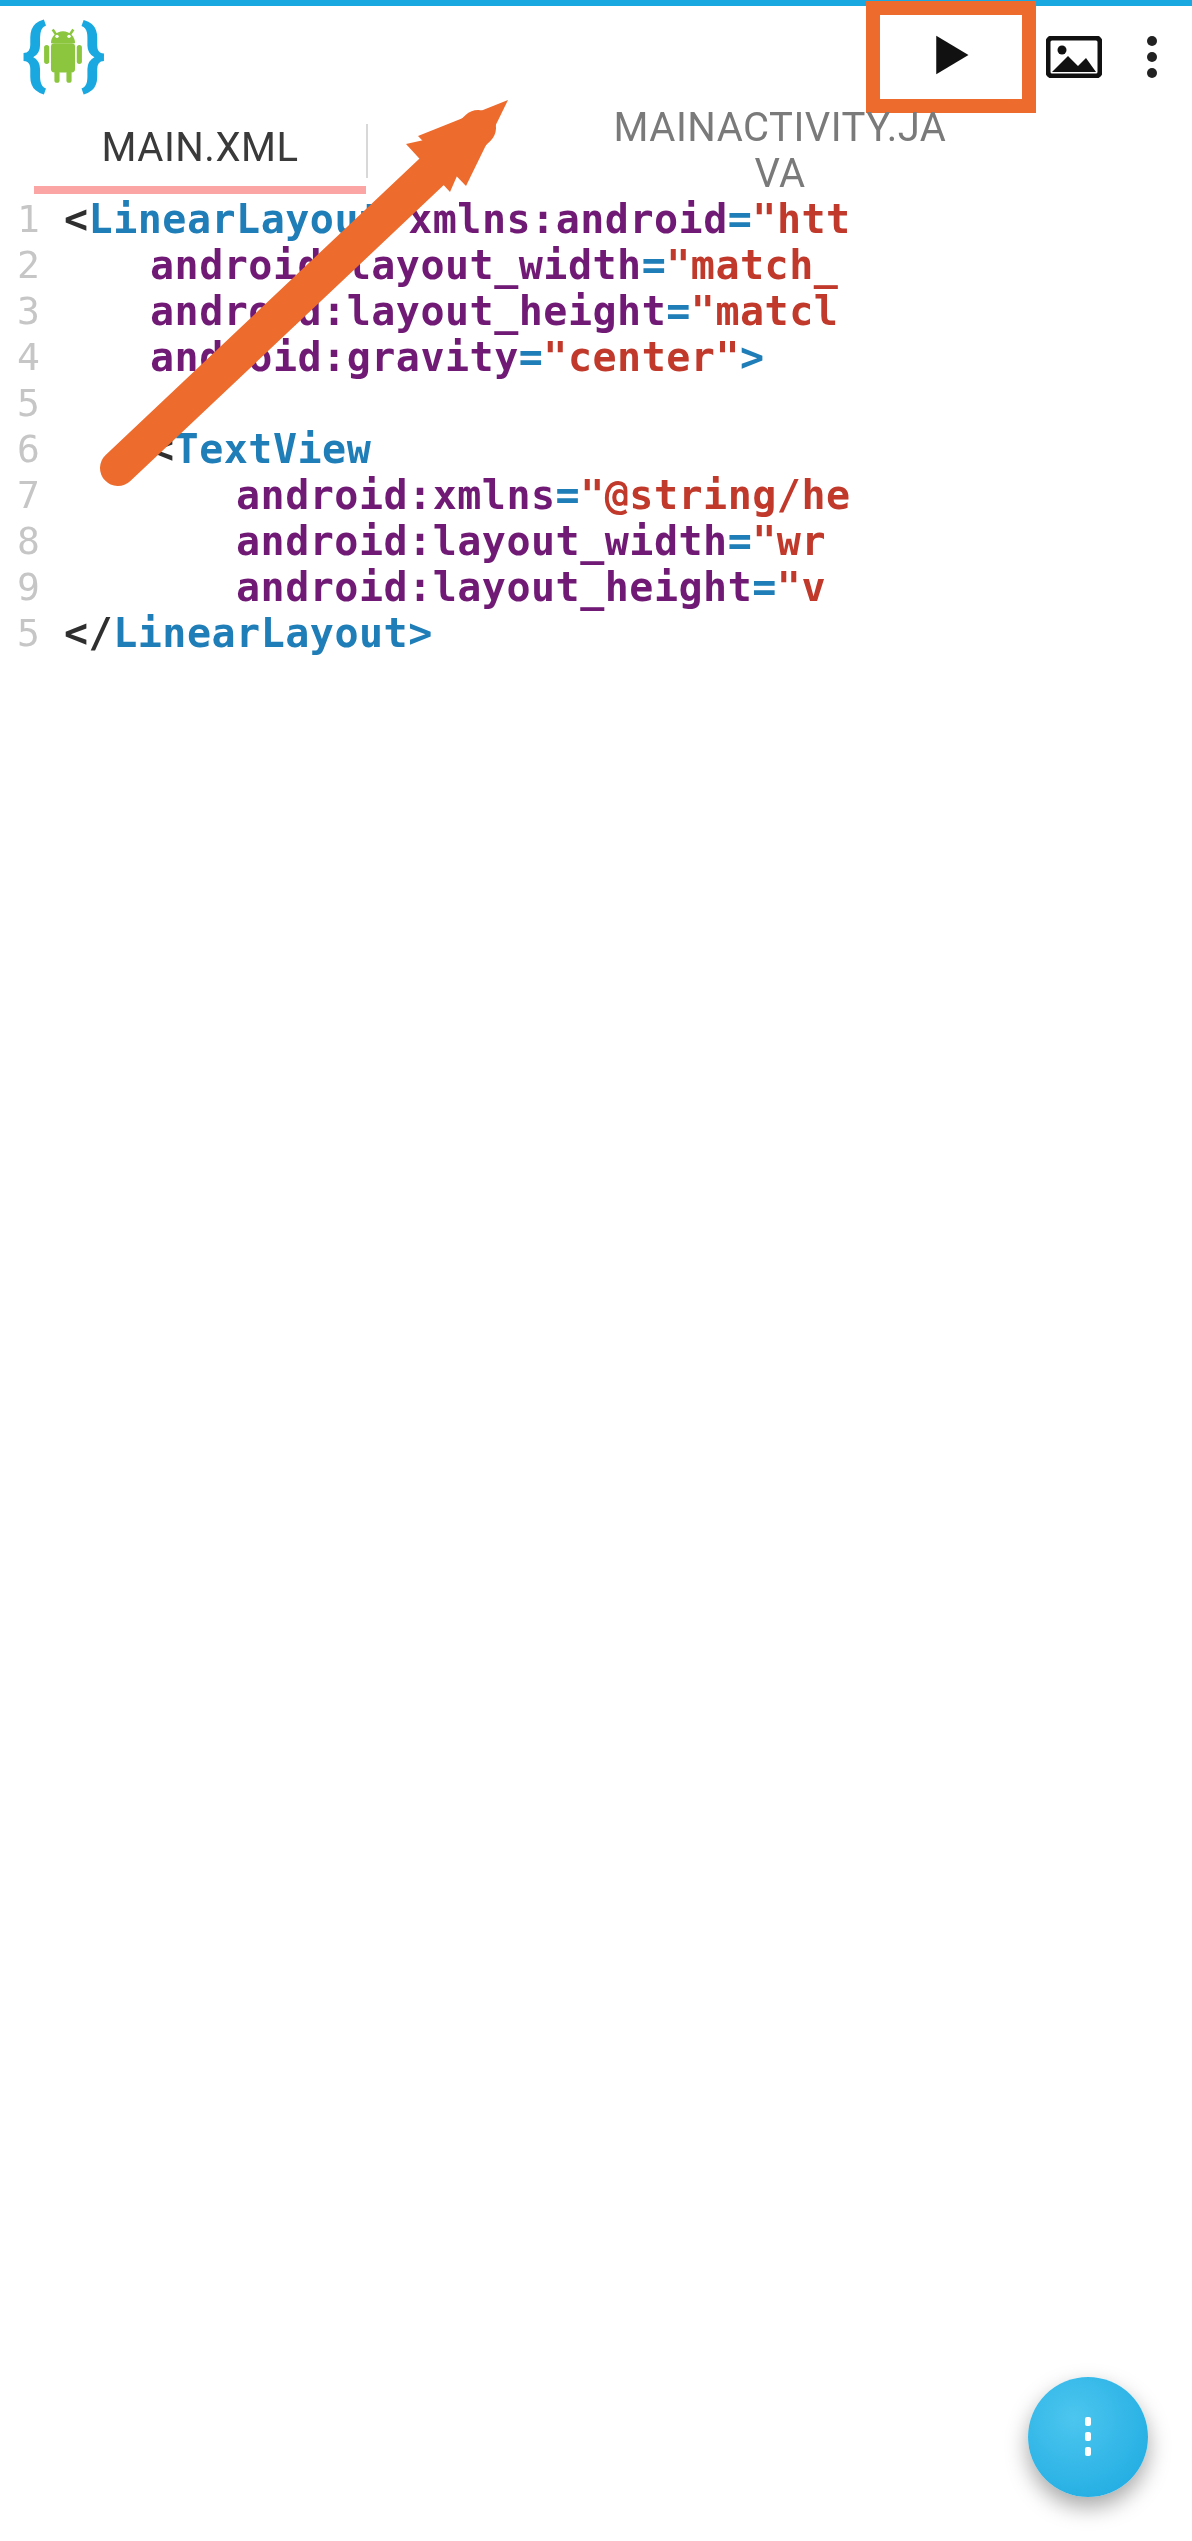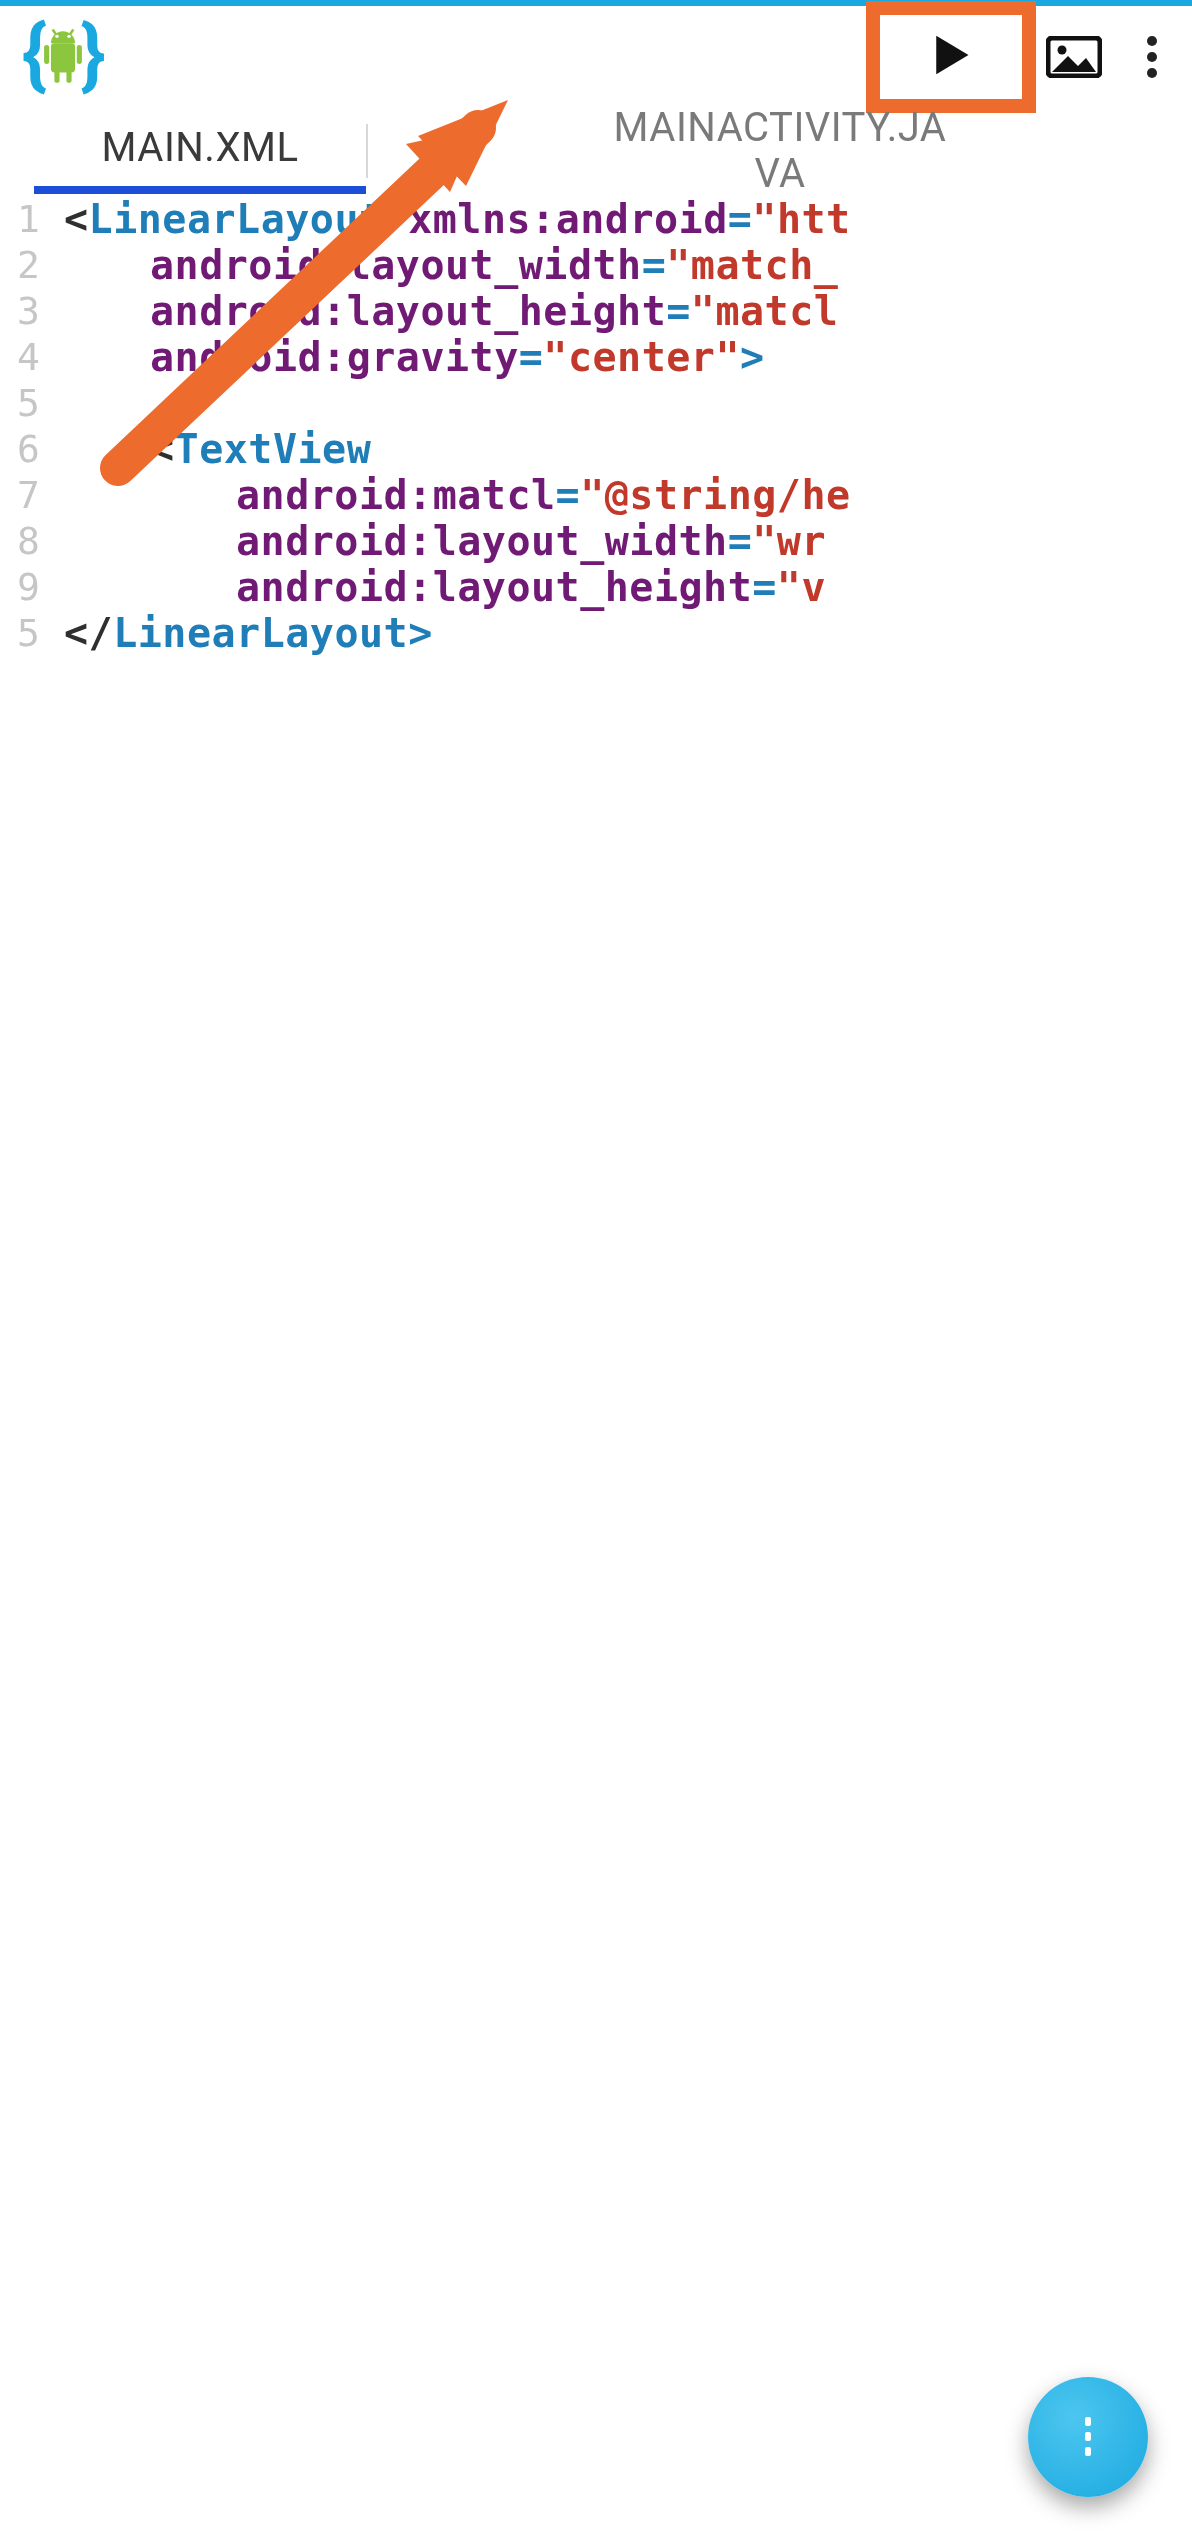--- a/index.html
+++ b/index.html
@@ -74,21 +74,21 @@
     align-items: center;
     justify-content: center;
     font-size: 40px;
     letter-spacing: 0.5px;
     font-weight: 400;
     padding: 0 28px;
   }
   .tab-active {
     color: #3a3a3a;
     width: 332px;
-    border-bottom: 8px solid #1d4ed8;
+    border-bottom: 8px solid #fca5a5;
   }
   .tab-divider {
     width: 2px;
     height: 54px;
     background: #d8d8d8;
     align-self: center;
   }
   .tab-inactive {
     color: #7a7a7a;
     flex: 1;
@@ -231,21 +231,21 @@
     <div class="line">
       <span class="gutter">5</span>
       <span class="code ind1"></span>
     </div>
     <div class="line">
       <span class="gutter">6</span>
       <span class="code ind2"><span class="punct">&lt;</span><span class="tag">TextView</span></span>
     </div>
     <div class="line">
       <span class="gutter">7</span>
-      <span class="code ind3"><span class="attr">android:matcl</span><span class="eq">=</span><span class="str">"@string/he</span></span>
+      <span class="code ind3"><span class="attr">android:xmlns</span><span class="eq">=</span><span class="str">"@string/he</span></span>
     </div>
     <div class="line">
       <span class="gutter">8</span>
       <span class="code ind3"><span class="attr">android:layout_width</span><span class="eq">=</span><span class="str">"wr</span></span>
     </div>
     <div class="line">
       <span class="gutter">9</span>
       <span class="code ind3"><span class="attr">android:layout_height</span><span class="eq">=</span><span class="str">"v</span></span>
     </div>
     <div class="line">

